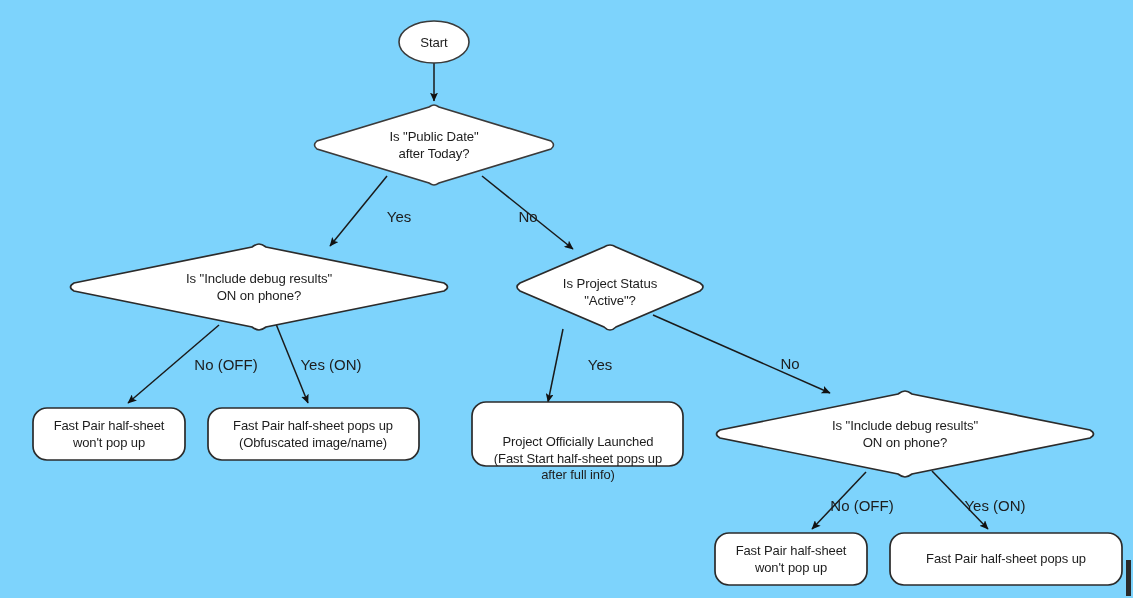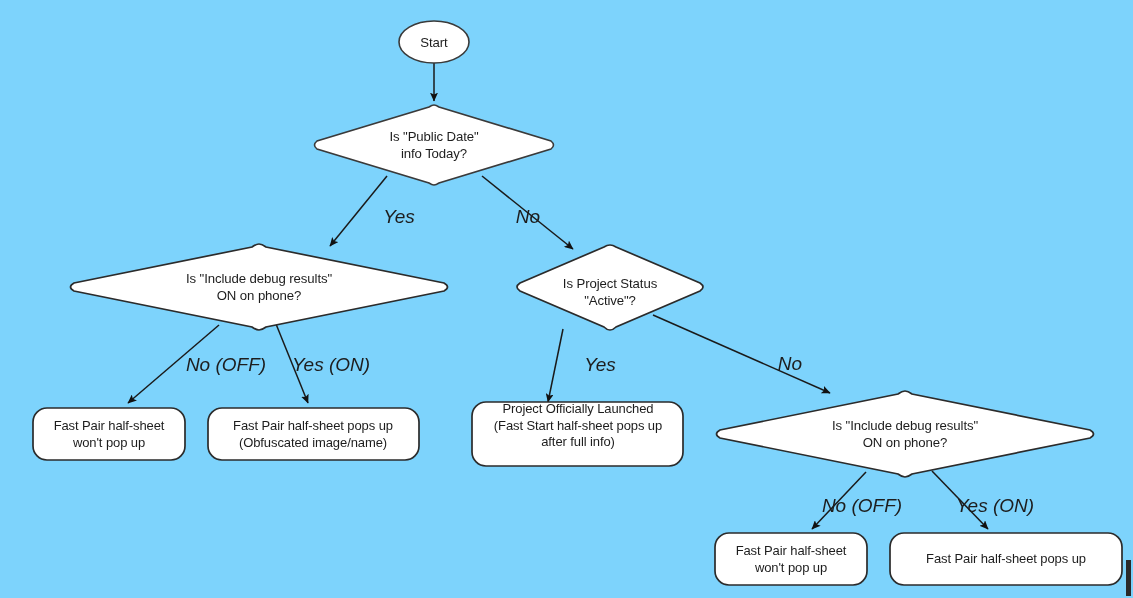--- a/index.html
+++ b/index.html
@@ -52,25 +52,24 @@
     pointer-events: none;
     transform: translate(-50%, -50%);
   }
   .node-label.small {
     font-size: 13px;
     line-height: 16.5px;
   }
   .edge-label {
     position: absolute;
     color: #1d1d1d;
-    font-size: 19px;
+    font-size: 15px;
     line-height: 15px;
     white-space: nowrap;
     transform: translate(-50%, -50%);
-    font-style: italic;
   }
   .edge-marker-artifact {
     position: absolute;
     background: #2a2a2a;
   }
 </style>
 </head>
 <body>
 
 <div id="canvas">
@@ -144,21 +143,21 @@
 
     <rect class="shape-outline-dark" x="890" y="533" width="232" height="52" rx="14" ry="14"></rect>
   </svg>
 
   <div class="node-label" style="left:434px; top:42px;">
     <span>Start</span>
   </div>
 
   <div class="node-label" style="left:434px; top:145px;">
     <div>Is "Public Date"</div>
-    <div>info Today?</div>
+    <div>after Today?</div>
   </div>
 
   <div class="node-label" style="left:259px; top:287px;">
     <div>Is "Include debug results"</div>
     <div>ON on phone?</div>
   </div>
 
   <div class="node-label" style="left:610px; top:292px;">
     <div>Is Project Status</div>
     <div>"Active"?</div>
@@ -172,21 +171,21 @@
   <div class="node-label small" style="left:109px; top:434px;">
     <div>Fast Pair half-sheet</div>
     <div>won't pop up</div>
   </div>
 
   <div class="node-label small" style="left:313px; top:434px;">
     <div>Fast Pair half-sheet pops up</div>
     <div>(Obfuscated image/name)</div>
   </div>
 
-  <div class="node-label small" style="left:578px; top:426px;">
+  <div class="node-label small" style="left:578px; top:459px;">
     <div>Project Officially Launched</div>
     <div>(Fast Start half-sheet pops up</div>
     <div>after full info)</div>
   </div>
 
   <div class="node-label small" style="left:791px; top:559px;">
     <div>Fast Pair half-sheet</div>
     <div>won't pop up</div>
   </div>
 

